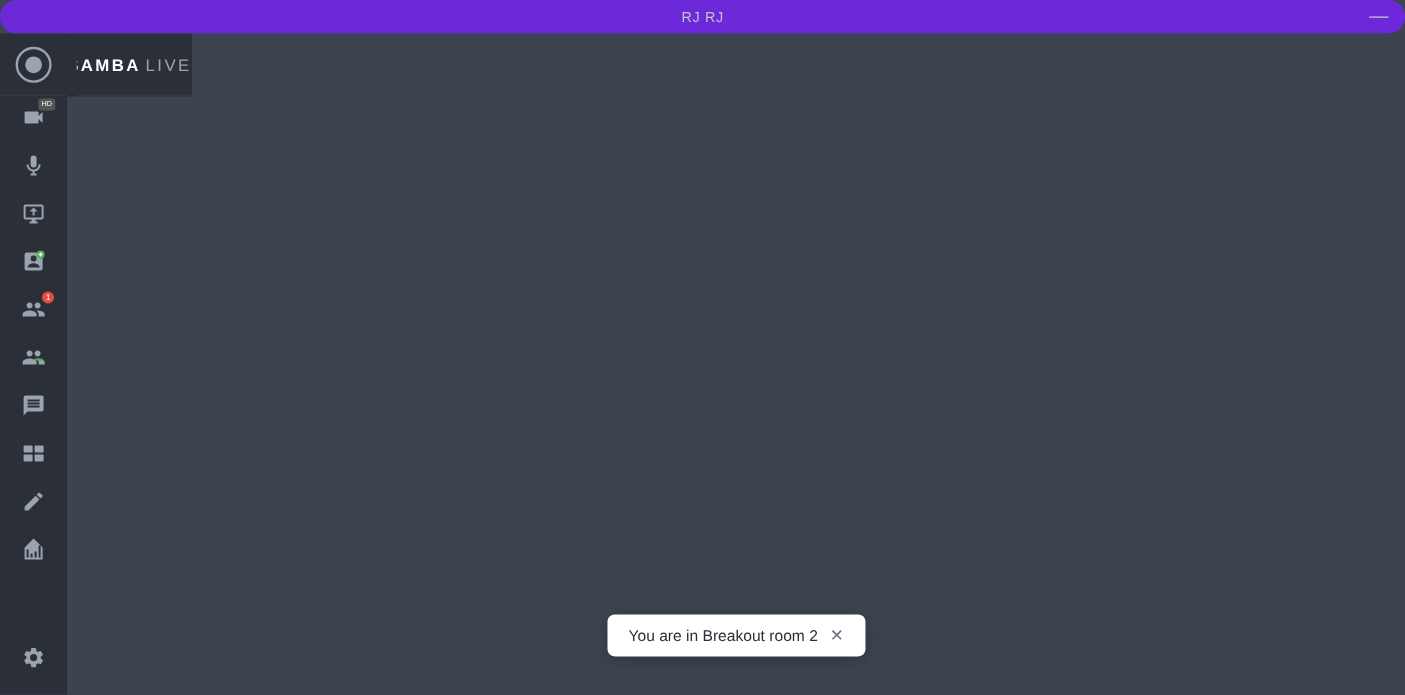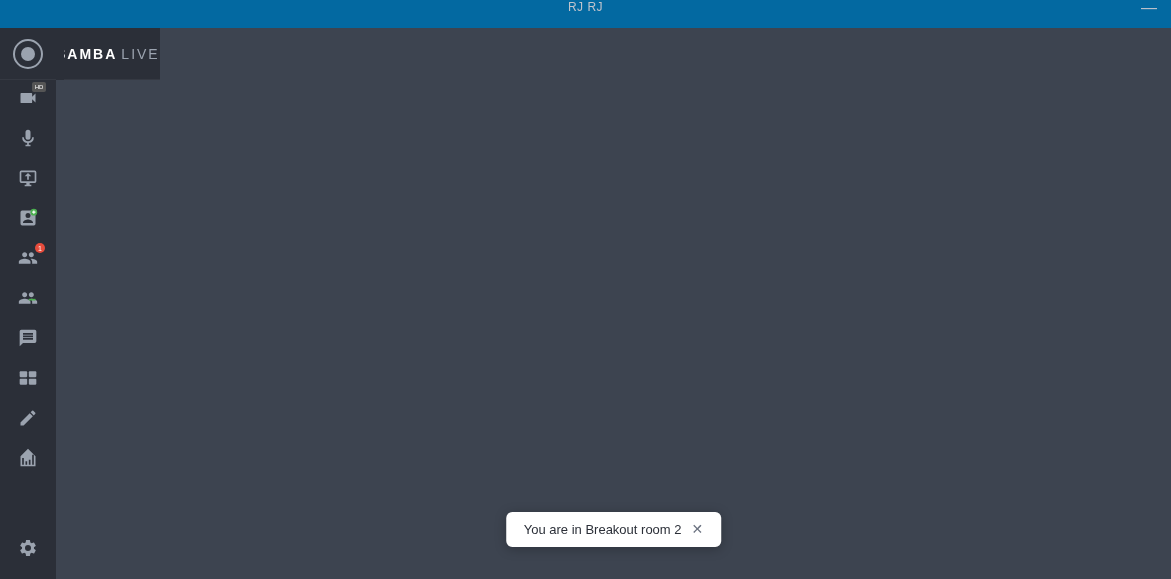--- a/index.html
+++ b/index.html
@@ -11,26 +11,27 @@
       font-family: 'Segoe UI', Arial, sans-serif;
       overflow: hidden;
       display: flex;
       flex-direction: column;
     }
 
     
     .top-bar {
       width: 100%;
       height: 28px;
-      background: #0369a1;
-      display: flex;
-      align-items: flex-start;
+      background: #6d28d9;
+      display: flex;
+      align-items: center;
       justify-content: center;
       position: relative;
       flex-shrink: 0;
+      border-radius: 14px;
     }
 
     .top-bar-title {
       color: #c0c4cc;
       font-size: 12px;
       letter-spacing: 0.5px;
     }
 
     .top-bar-minimize {
       position: absolute;

